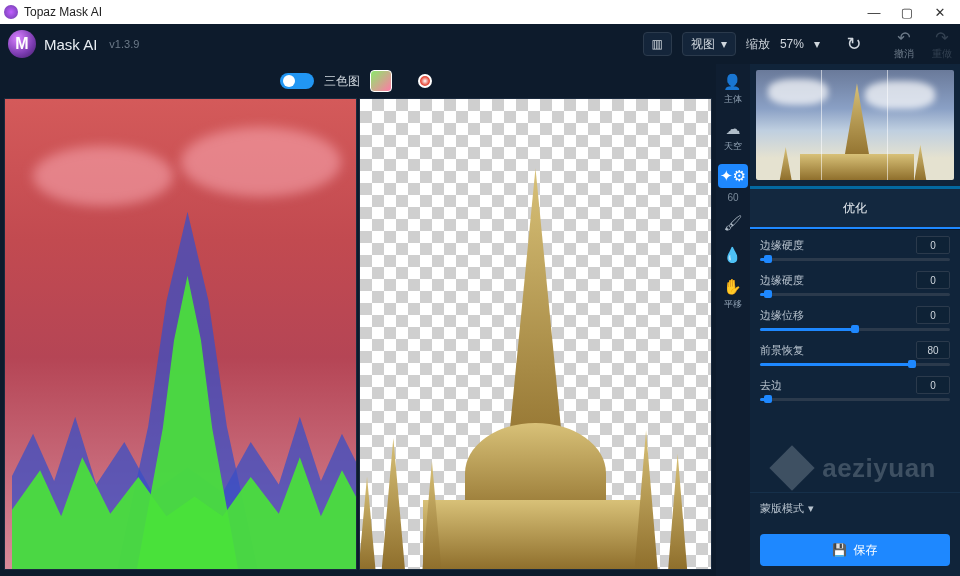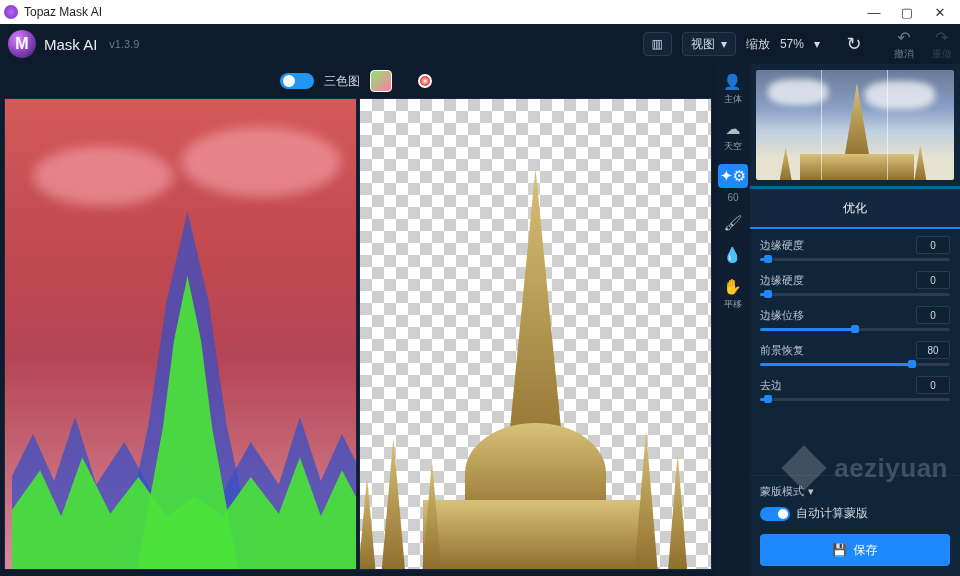--- a/index.html
+++ b/index.html
@@ -65,21 +65,21 @@
 .srow .lab{font-size:11px;color:#b8c3ce}
 .srow .val{width:34px;height:18px;border:1px solid #2b3a4c;border-radius:2px;font-size:10px;display:flex;align-items:center;justify-content:center;color:#cfd6dd;background:#0e2236}
 .track{position:relative;height:3px;background:#2b3a4c;border-radius:2px}
 .fill{position:absolute;height:100%;background:#1e88ff;border-radius:2px}
 .thumb{position:absolute;width:8px;height:8px;background:#1e88ff;border-radius:2px;top:-3px;transform:translateX(-50%)}
 .masksec{margin-top:auto;padding:8px 10px 8px;border-top:1px solid #16304a}
 .masksec .mt{font-size:11px;color:#b8c3ce;display:flex;align-items:center;gap:4px;margin-bottom:6px}
 .masksec .tg{width:30px;height:14px;background:#1e88ff;border-radius:7px;position:relative;margin-right:6px}
 .masksec .tg .k{position:absolute;width:10px;height:10px;background:#fff;border-radius:50%;top:2px;right:2px}
 .save{margin:4px 10px 10px;height:32px;background:#1e88ff;border-radius:4px;display:flex;align-items:center;justify-content:center;color:#fff;font-size:12px;gap:6px}
-.wm{position:absolute;right:12px;top:452px;font-size:26px;color:rgba(200,210,220,.25);font-weight:bold;letter-spacing:.5px;pointer-events:none;display:flex;align-items:center;gap:14px}
+.wm{position:absolute;right:24px;top:452px;font-size:26px;color:rgba(200,210,220,.25);font-weight:bold;letter-spacing:.5px;pointer-events:none;display:flex;align-items:center;gap:14px}
 .wm .cube{width:32px;height:32px;background:rgba(200,210,220,.25);transform:rotate(45deg)}
 </style>
 </head>
 <body>
 
 <div class="titlebar">
   <span class="logo"></span>
   <span>Topaz Mask AI</span>
   <div class="wbtns">
     <div class="wbtn">—</div>
@@ -251,26 +251,20 @@
               <div class="fill" style="width:4%"></div>
               <div class="thumb" style="left:4%"></div>
             </div>
           </div>
         </div>
       <div class="masksec">
         <div class="mt">
             <span>蒙版模式</span> 
             <span>▾</span>
           </div>
-        <div style="display:flex;align-items:center">
-          <div class="tg">
-              <div class="k"></div>
-            </div>
-          <span>自动计算蒙版</span>
-        </div>
       </div>
       <div class="save">
         <span>💾</span>
         <span>保存</span>
       </div>
     </div>
   </div>
 </div>
 
 <div class="wm">

